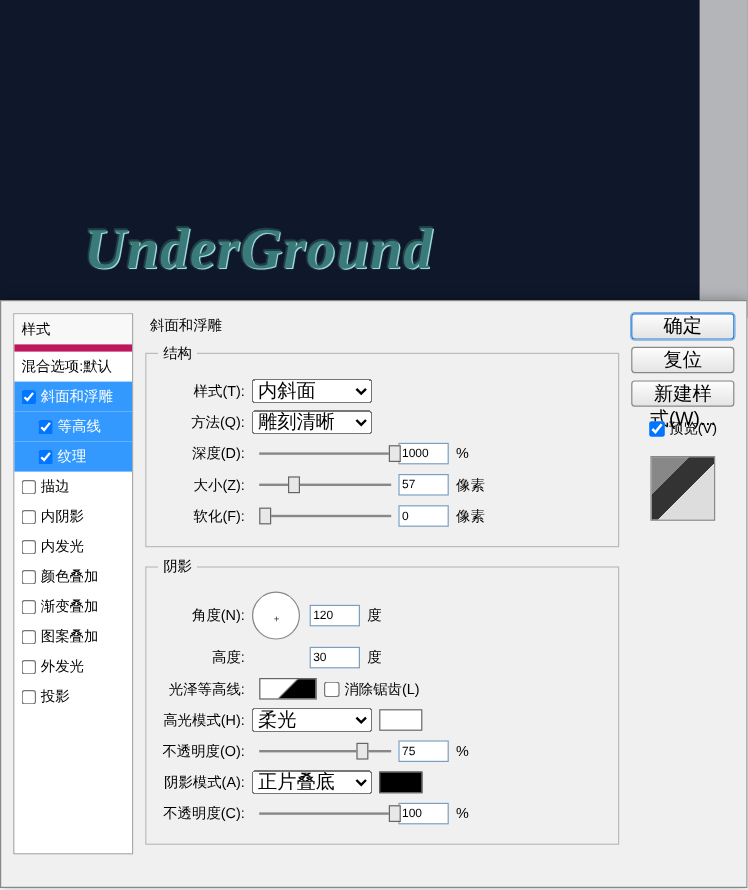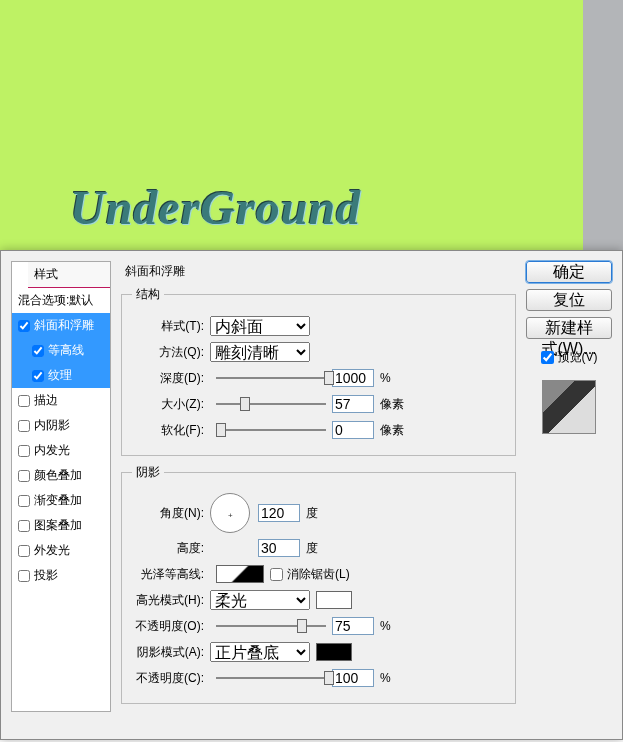--- a/index.html
+++ b/index.html
@@ -1,40 +1,40 @@
 <!DOCTYPE html>
 <html><head>
 <meta charset="utf-8">
 <style>
 * { box-sizing: border-box; margin: 0; padding: 0; font-family: "Microsoft YaHei", "SimSun", Arial, sans-serif; }
 body { background: #fff; width: 623px; height: 742px; overflow: hidden; position: relative; }
 .watermark { position: absolute; top: 4px; right: 8px; font-size: 11px; color: #888; }
 .watermark2 { position: absolute; top: 16px; right: 8px; font-size: 10px; color: #aaa; }
-.canvas-area { height: 265px; background: #bef264; position: relative; border-right: 40px solid #b3b5b8; }
+.canvas-area { height: 265px; background: #0f172a; position: relative; border-right: 40px solid #b3b5b8; }
 .sample-text { position: absolute; top: 180px; left: 70px; font-size: 48px; font-weight: bold; font-style: italic; font-family: Georgia, serif; color: #3a7a7a; text-shadow: 1px 1px 0 #a0d8d8, -1px -1px 0 #204040, 0 0 2px #7ac0c0; letter-spacing: 1px; }
 .dialog { position: absolute; top: 250px; left: 0; width: 623px; height: 490px; background: #f0f0f0; border: 1px solid #888; box-shadow: 0 0 10px rgba(0,0,0,0.3); }
 .titlebar { height: 30px; background: linear-gradient(#fafafa, #e0e0e0); border-bottom: 1px solid #bbb; display: flex; align-items: center; justify-content: space-between; padding: 0 0 0 8px; font-size: 12px; }
 .close-btn { width: 44px; height: 20px; background: linear-gradient(#e07070, #c03030); border: 1px solid #803030; border-radius: 3px; color: #fff; text-align: center; font-size: 12px; line-height: 16px; margin-right: 4px; cursor: pointer; }
 .dialog-body { display: flex; padding: 10px; gap: 10px; }
 .styles-list { width: 100px; border: 1px solid #aaa; background: #fff; font-size: 12px; }
-.styles-list .header { padding: 4px 6px; border-bottom: 1px solid #be185d; background: #f8f8f8; margin-left: 16px; }
+.styles-list .header { padding: 4px 6px; border-bottom: 6px solid #be185d; background: #f8f8f8; }
 .styles-list .item { padding: 4px 4px 4px 6px; display: flex; align-items: center; gap: 4px; }
 .styles-list .item.selected { background: #3399ff; color: #fff; }
 .styles-list .item.level2 { padding-left: 20px; }
 .styles-list input[type=checkbox] { width: 12px; height: 12px; }
 .main-panel { flex: 1; font-size: 12px; }
 fieldset { border: 1px solid #bbb; padding: 8px 24px 10px 10px; margin-bottom: 8px; }
 legend { font-size: 12px; padding: 0 4px; }
 .row { display: flex; align-items: center; margin: 4px 0; min-height: 22px; }
 .lbl { width: 78px; text-align: right; padding-right: 6px; }
 select { height: 20px; font-size: 16px; width: 100px; }
 .slider { flex: 1; height: 16px; position: relative; margin: 0 6px; max-width: 110px; }
 .slider-track { height: 2px; background: #888; position: absolute; top: 7px; left: 0; right: 0; }
 .slider-thumb { width: 10px; height: 14px; background: #e8e8e8; border: 1px solid #666; position: absolute; top: 1px; cursor: pointer; }
-input.num { width: 42px; height: 18px; font-size: 14px; text-align: left; padding-left: 2px; border: 1px solid #7a9ec0; }
+input.num { width: 42px; height: 18px; font-size: 10px; text-align: left; padding-left: 2px; border: 1px solid #7a9ec0; }
 .unit { margin-left: 6px; }
 .radio-group { display: flex; gap: 12px; align-items: center; }
 input[type=radio] { margin-right: 2px; }
 .angle-widget { width: 40px; height: 40px; border: 1px solid #888; border-radius: 50%; background: #fff; position: relative; margin-right: 8px; }
 .angle-cross { position: absolute; top: 45%; left: 45%; font-size: 8px; color: #333; }
 .swatch { width: 48px; height: 18px; border: 1px solid #666; margin: 0 6px; cursor: pointer; }
 .grad-swatch { background: linear-gradient(135deg, #fff 0%, #fff 48%, #000 52%, #000 100%); }
 .color-swatch { width: 36px; height: 18px; border: 1px solid #666; margin-left: 6px; cursor: pointer; }
 .btn { height: 22px; padding: 0 12px; font-size: 16px; background: linear-gradient(#fdfdfd, #e4e4e4); border: 1px solid #888; border-radius: 3px; cursor: pointer; }
 .right-panel { width: 86px; display: flex; flex-direction: column; gap: 6px; align-items: center; }

